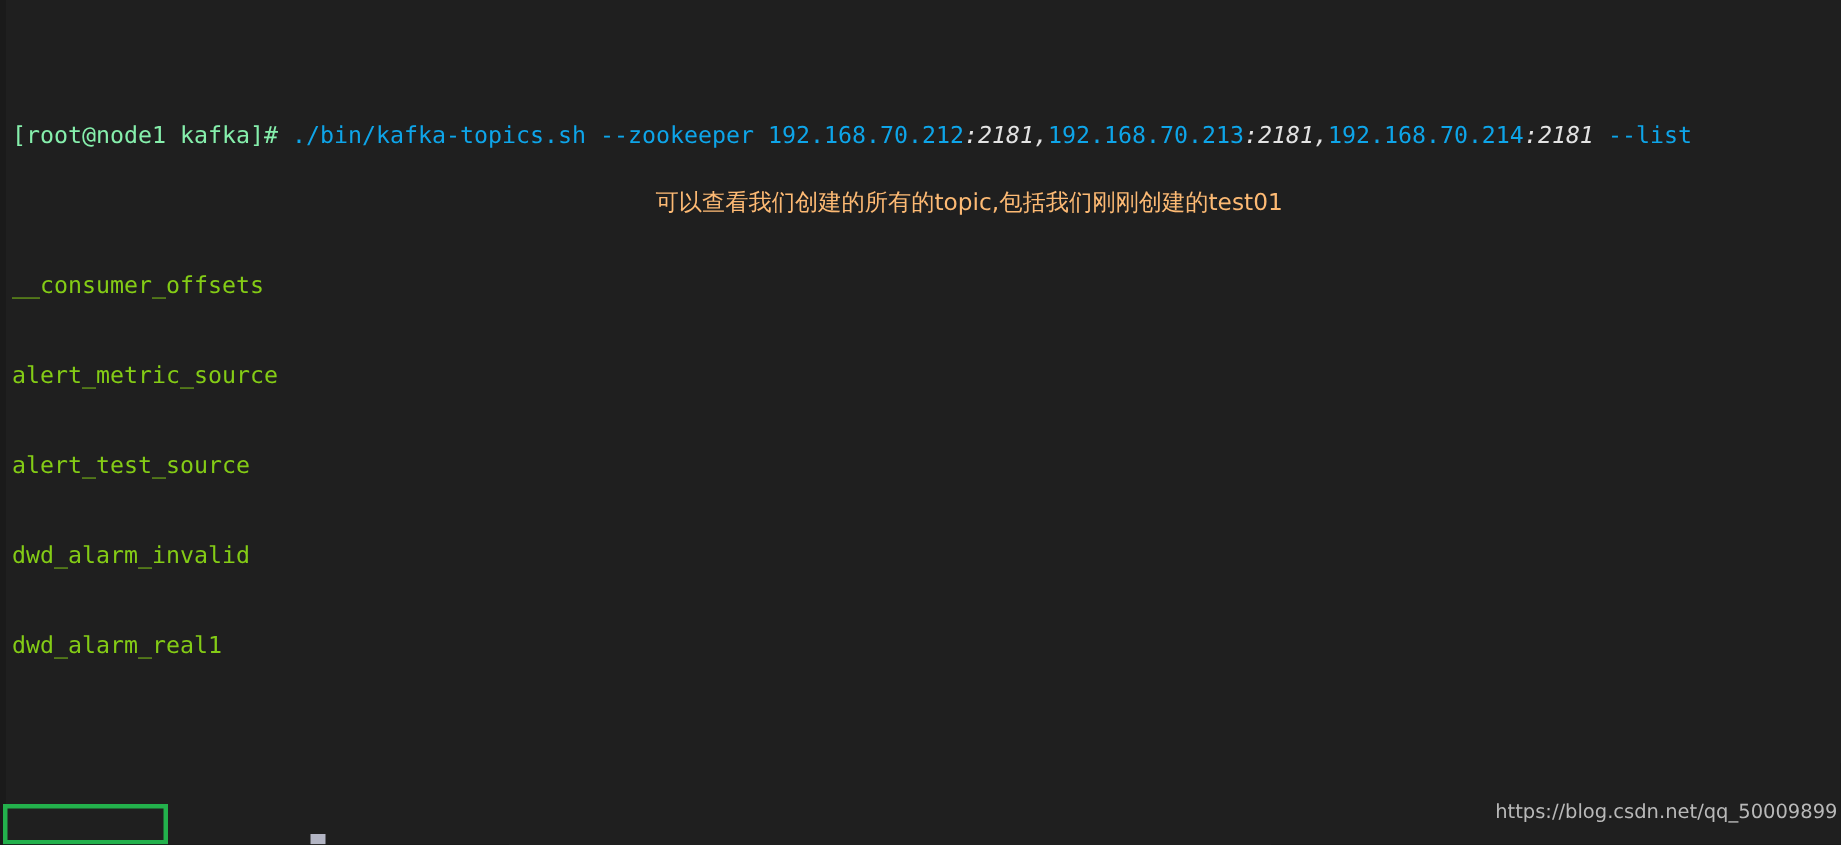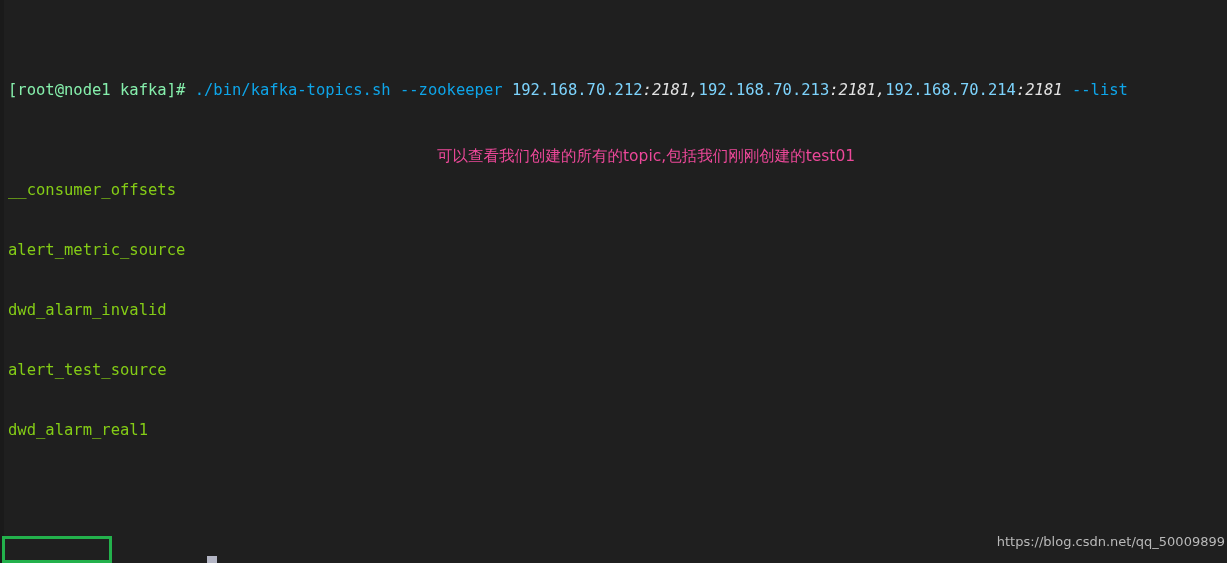--- a/index.html
+++ b/index.html
@@ -34,36 +34,35 @@
     white-space: pre;
     letter-spacing: 0px;
   }
   .line {
     height: 20px;
     line-height: 20px;
     padding-left: 4px;
   }
   .seg-prompt   { color: #86efac; }
   .seg-cmd      { color: #0ea5e9; }
-  .seg-ip       { color: #7dd3fc; }
+  .seg-ip       { color: #0ea5e9; }
   .seg-port     { color: #e3e3e3; font-style: italic; }
   .seg-plain    { color: #e3e3e3; }
   .topic        { color: #84cc16; }
 
   
   #annotation {
     position: absolute;
     left: 437px;
     top: 124px;
     font-family: "DejaVu Sans", "Liberation Sans", sans-serif;
     font-size: 15.5px;
     line-height: 22px;
-    color: #ec4899;
+    color: #fdba74;
     white-space: pre;
-    margin-top: 21px;
   }
 
   
   #highlight-box {
     position: absolute;
     left: 2px;
     top: 536px;
     width: 104px;
     height: 21px;
     border: 3px solid #23b14c;
@@ -100,22 +99,22 @@
   <div id="left-gutter"></div>
 
   <div id="term">
 
     
     <div class="line"><span class="seg-prompt">[root@node1 kafka]# </span><span class="seg-cmd">./bin/kafka-topics.sh</span><span class="seg-plain"> </span><span class="seg-cmd">--zookeeper</span><span class="seg-plain"> </span><span class="seg-ip">192.168.70.212</span><span class="seg-port">:2181,</span><span class="seg-ip">192.168.70.213</span><span class="seg-port">:2181,</span><span class="seg-ip">192.168.70.214</span><span class="seg-port">:2181</span><span class="seg-plain"> </span><span class="seg-cmd">--list</span></div>
 
     
     <div class="line topic">__consumer_offsets</div>
     <div class="line topic">alert_metric_source</div>
+    <div class="line topic">alert_test_source</div>
     <div class="line topic">dwd_alarm_invalid</div>
-    <div class="line topic">alert_test_source</div>
     <div class="line topic">dwd_alarm_real1</div>
     
     
     
     
     
     
     
     
     

